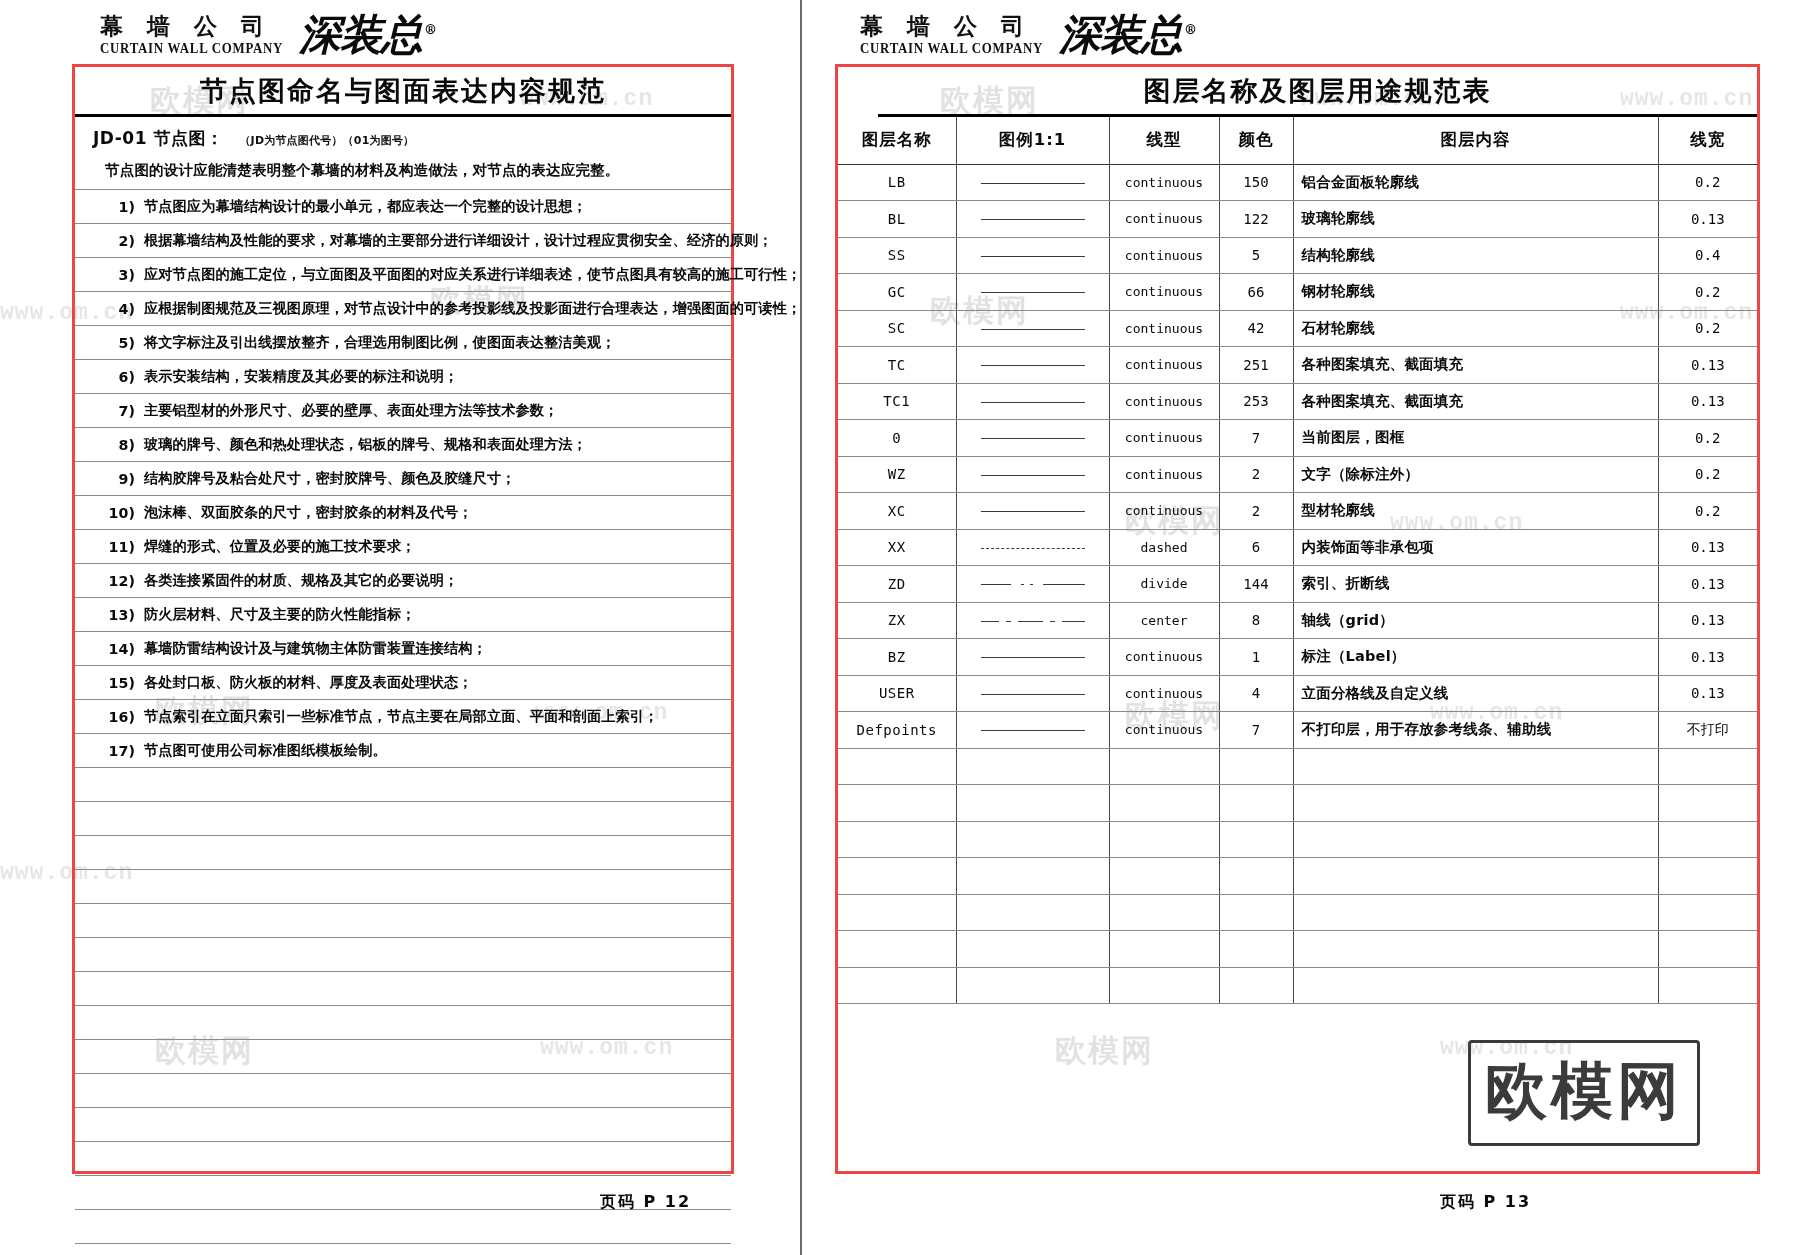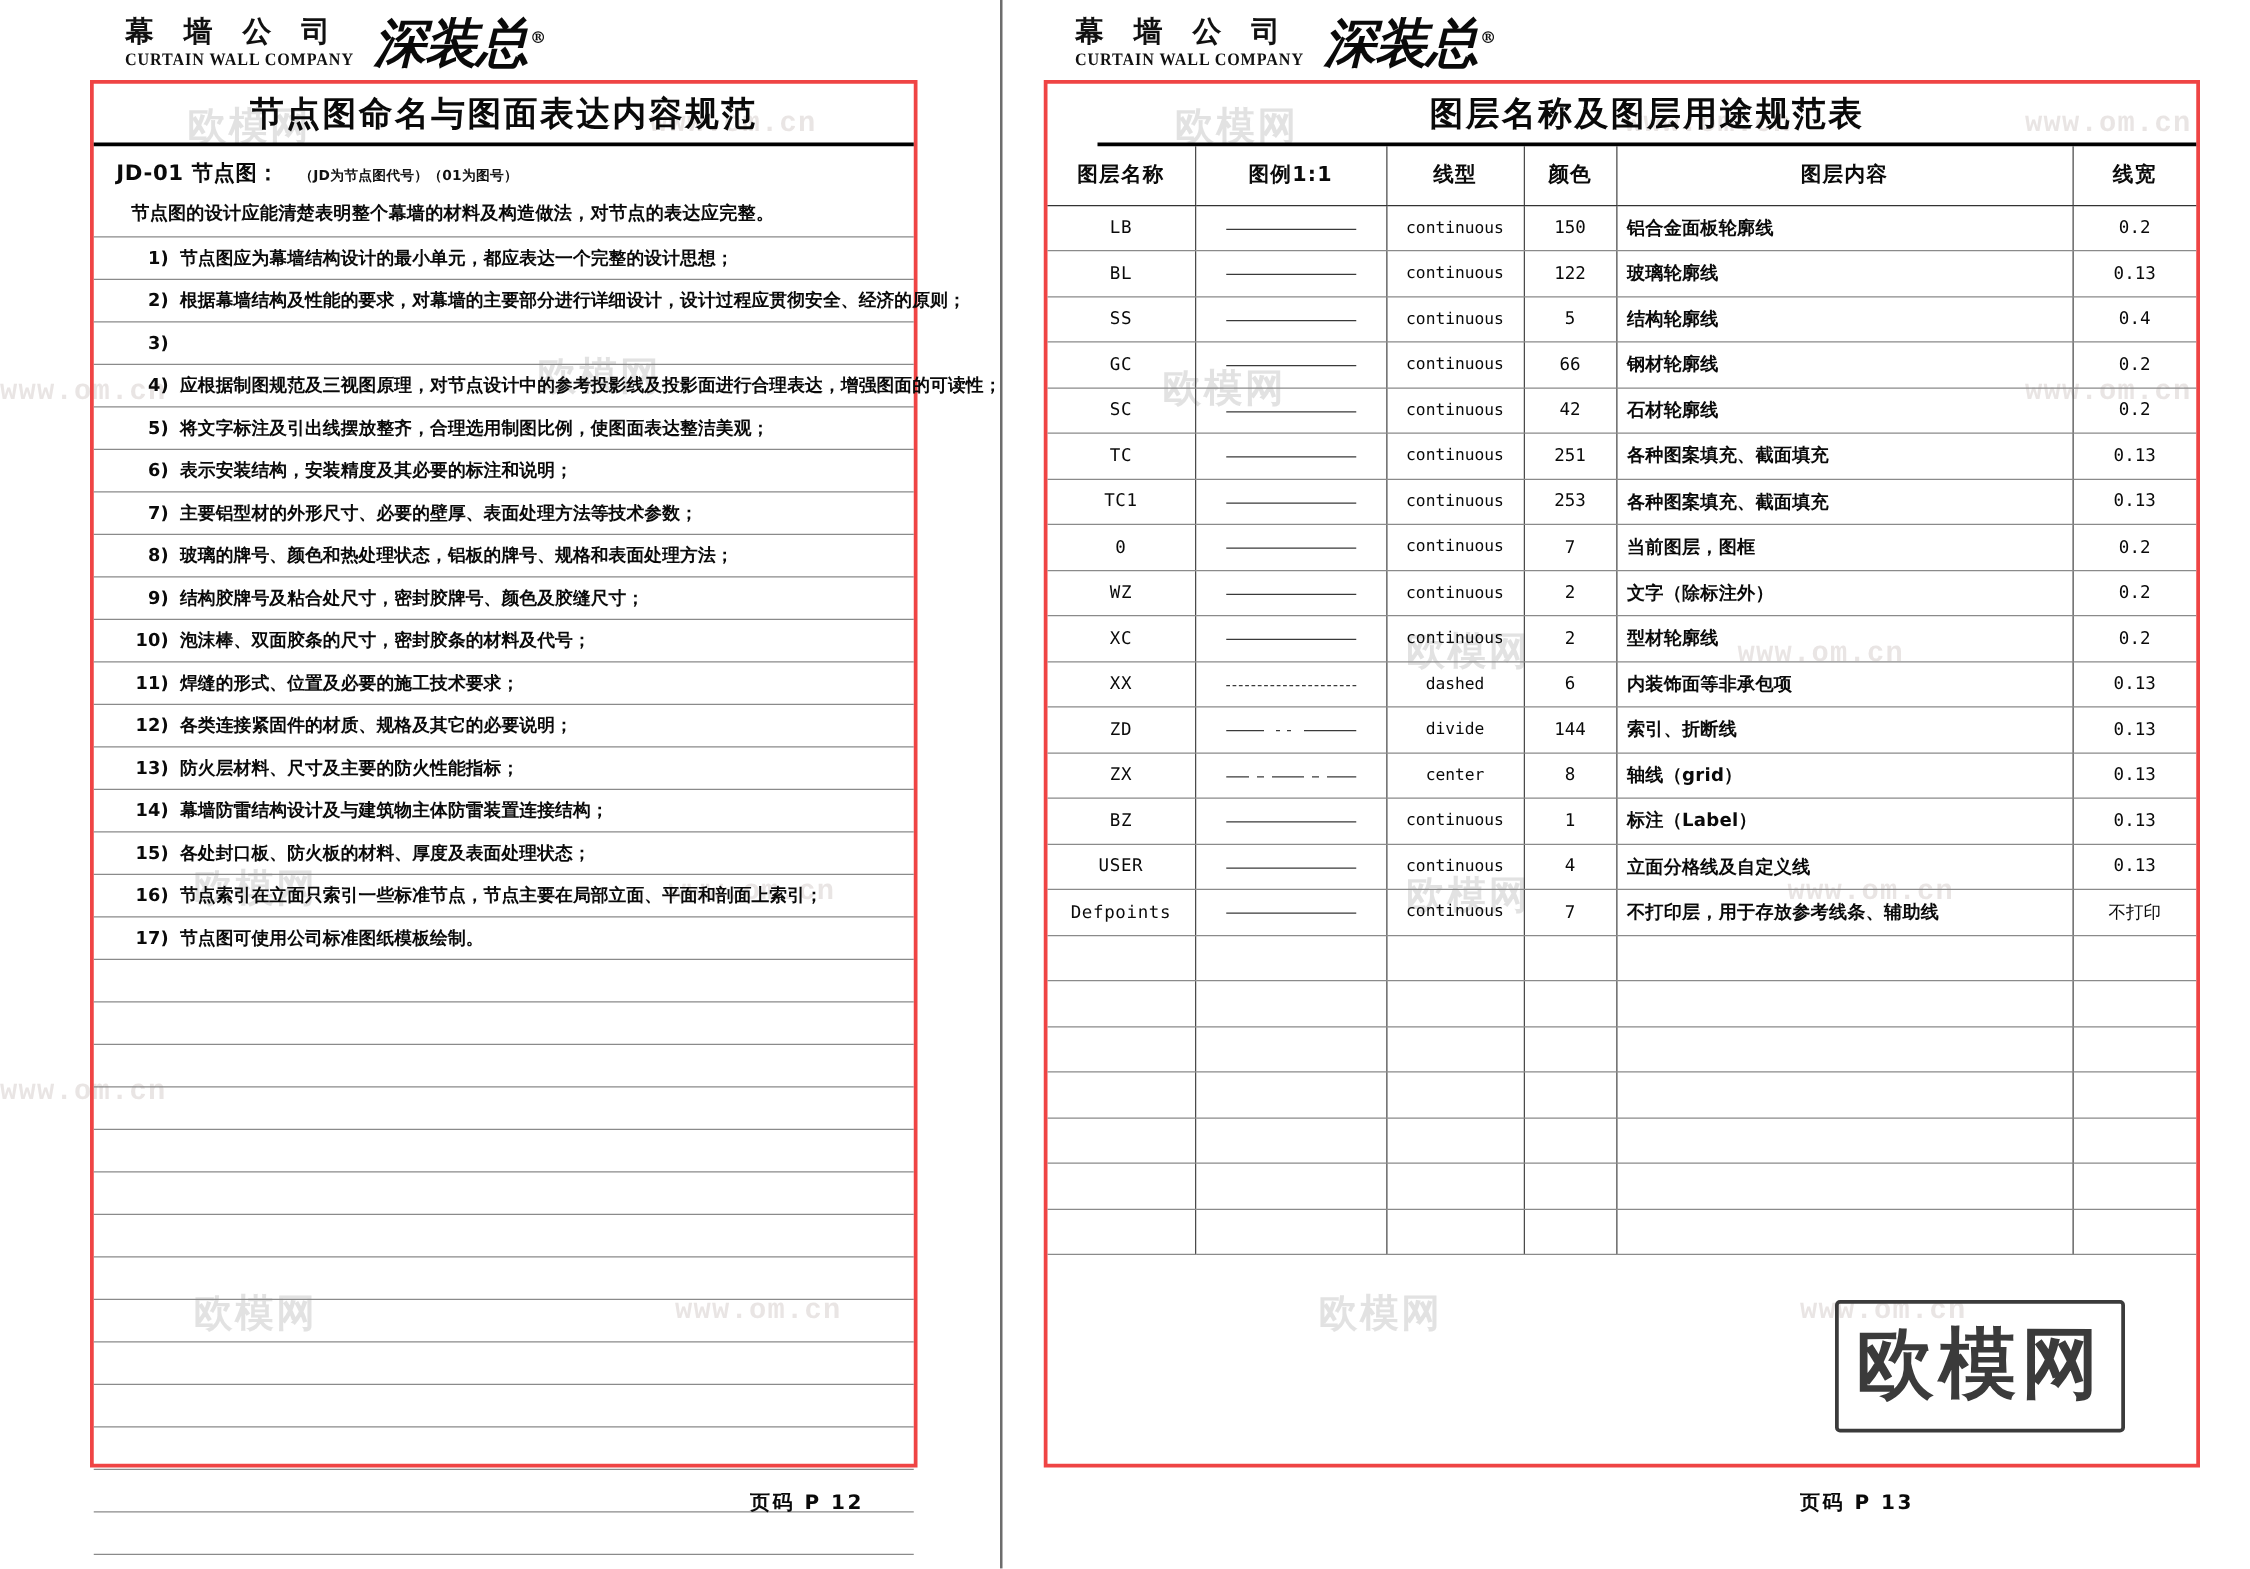--- a/index.html
+++ b/index.html
@@ -278,20 +278,21 @@
           <div class="rule-row">
             <span class="rule-num">1)</span>
             <span>节点图应为幕墙结构设计的最小单元，都应表达一个完整的设计思想；</span>
           </div>
           <div class="rule-row">
             <span class="rule-num">2)</span>
             <span>根据幕墙结构及性能的要求，对幕墙的主要部分进行详细设计，设计过程应贯彻安全、经济的原则；</span>
           </div>
           <div class="rule-row">
             <span class="rule-num">3)</span>
+            <span>应对节点图的施工定位，与立面图及平面图的对应关系进行详细表述，使节点图具有较高的施工可行性；</span>
           </div>
           <div class="rule-row">
             <span class="rule-num">4)</span>
             <span>应根据制图规范及三视图原理，对节点设计中的参考投影线及投影面进行合理表达，增强图面的可读性；</span>
           </div>
           <div class="rule-row">
             <span class="rule-num">5)</span>
             <span>将文字标注及引出线摆放整齐，合理选用制图比例，使图面表达整洁美观；</span>
           </div>
           <div class="rule-row">

